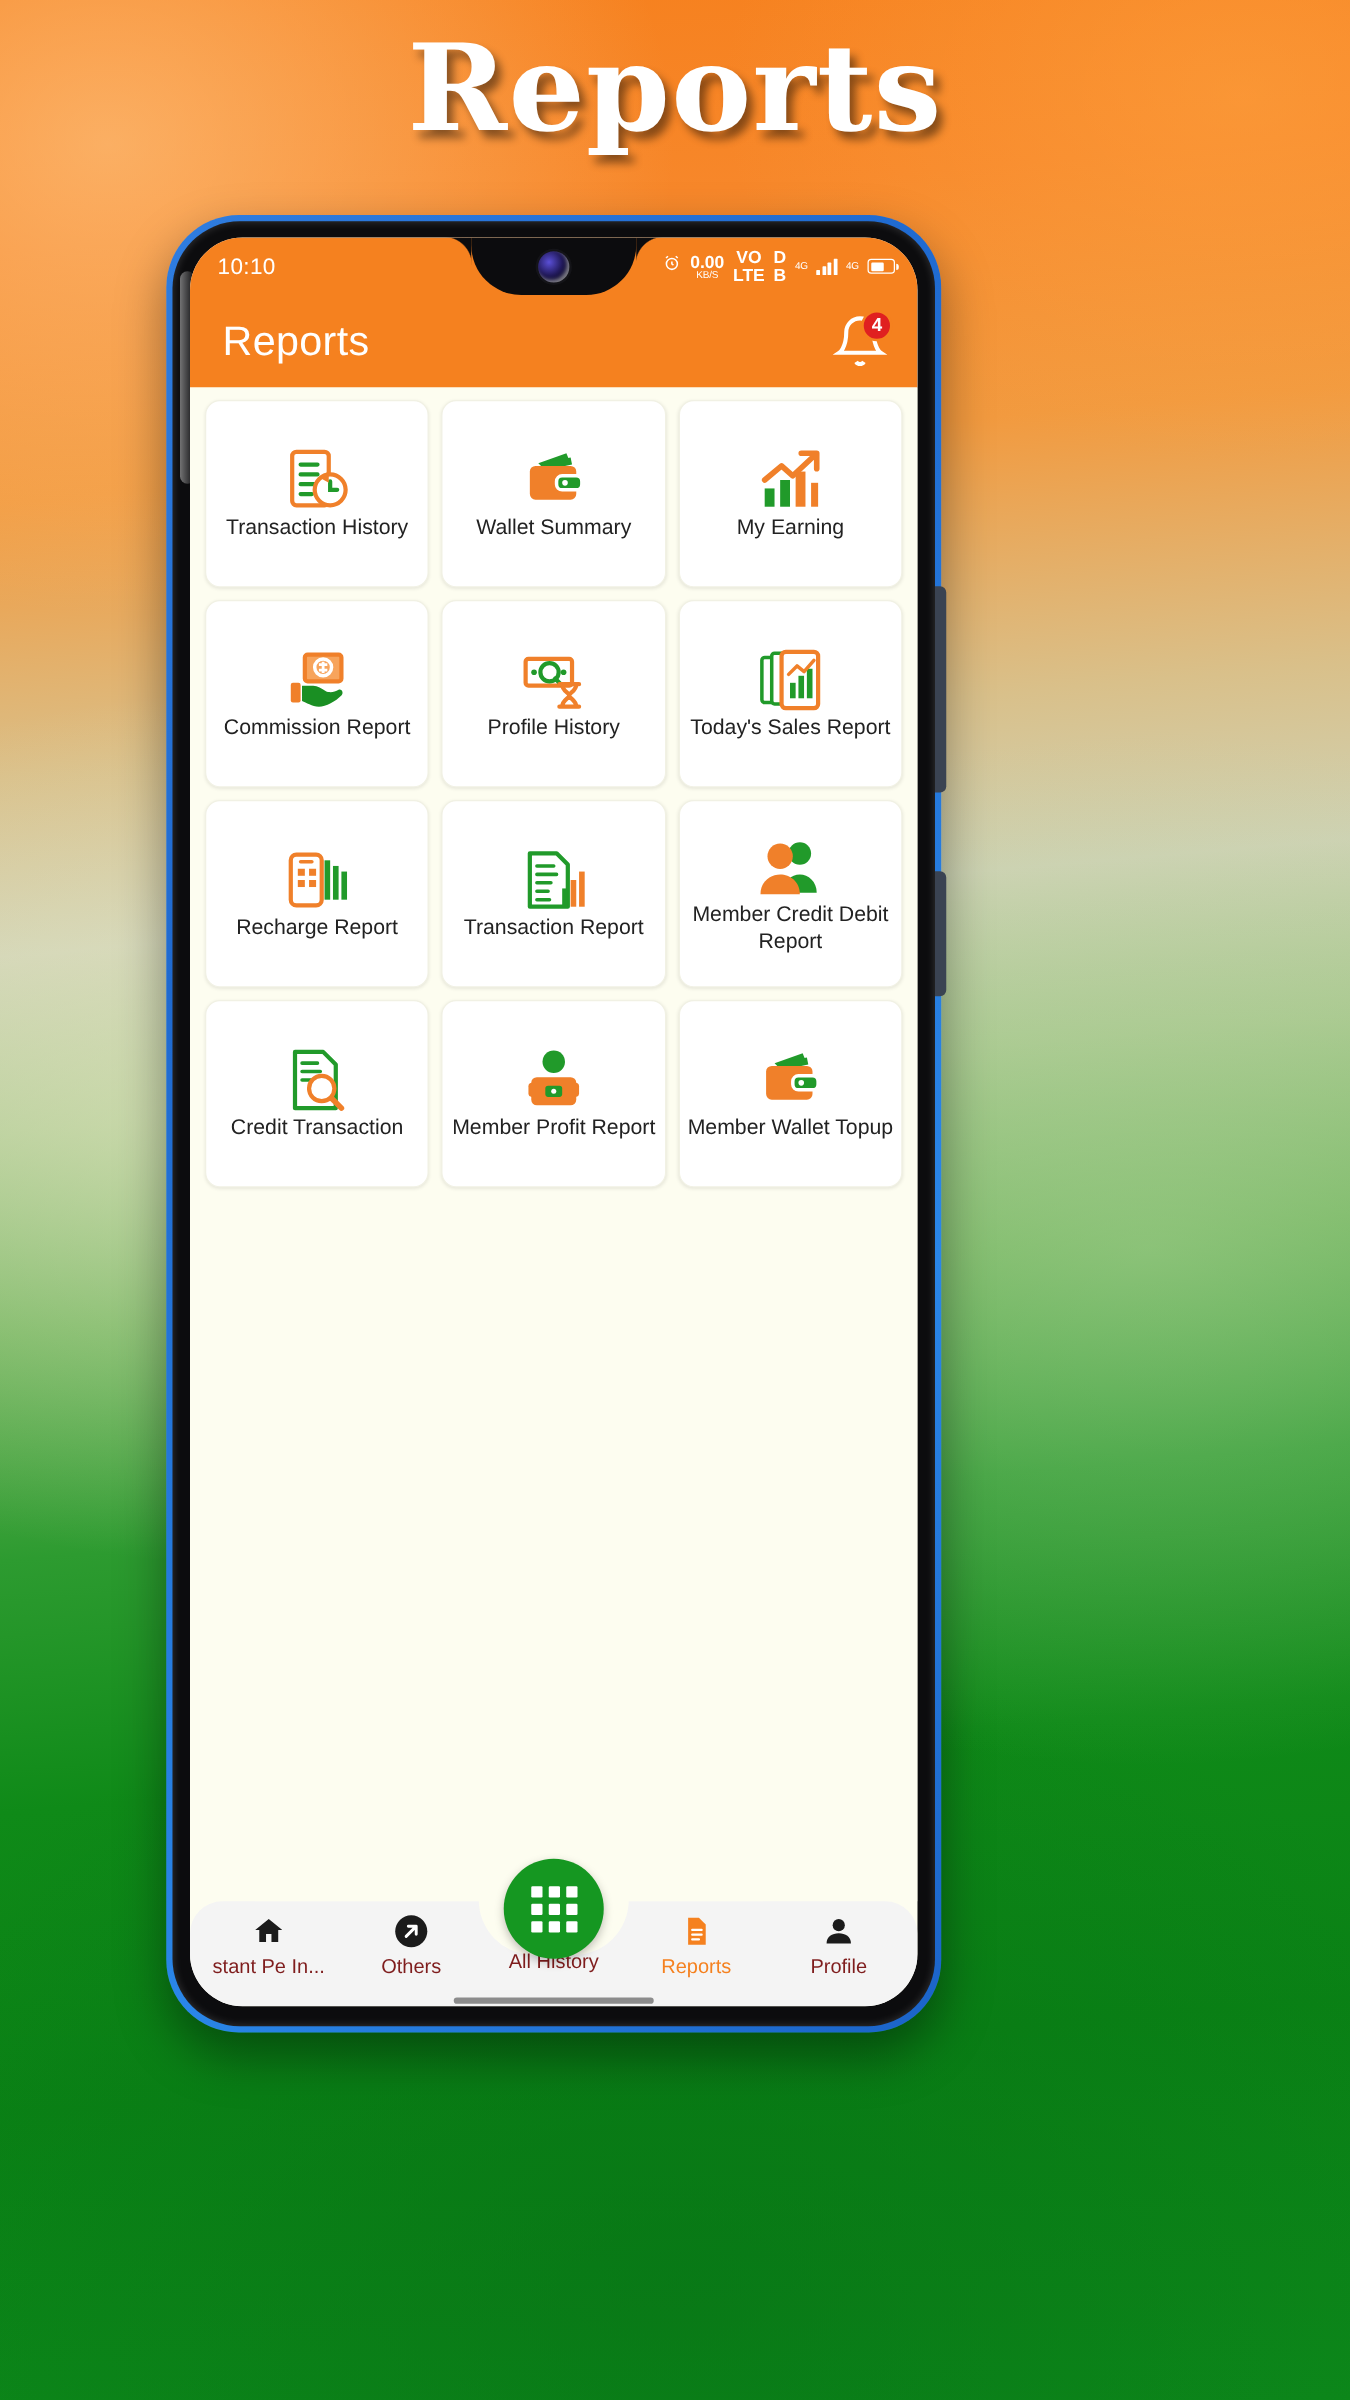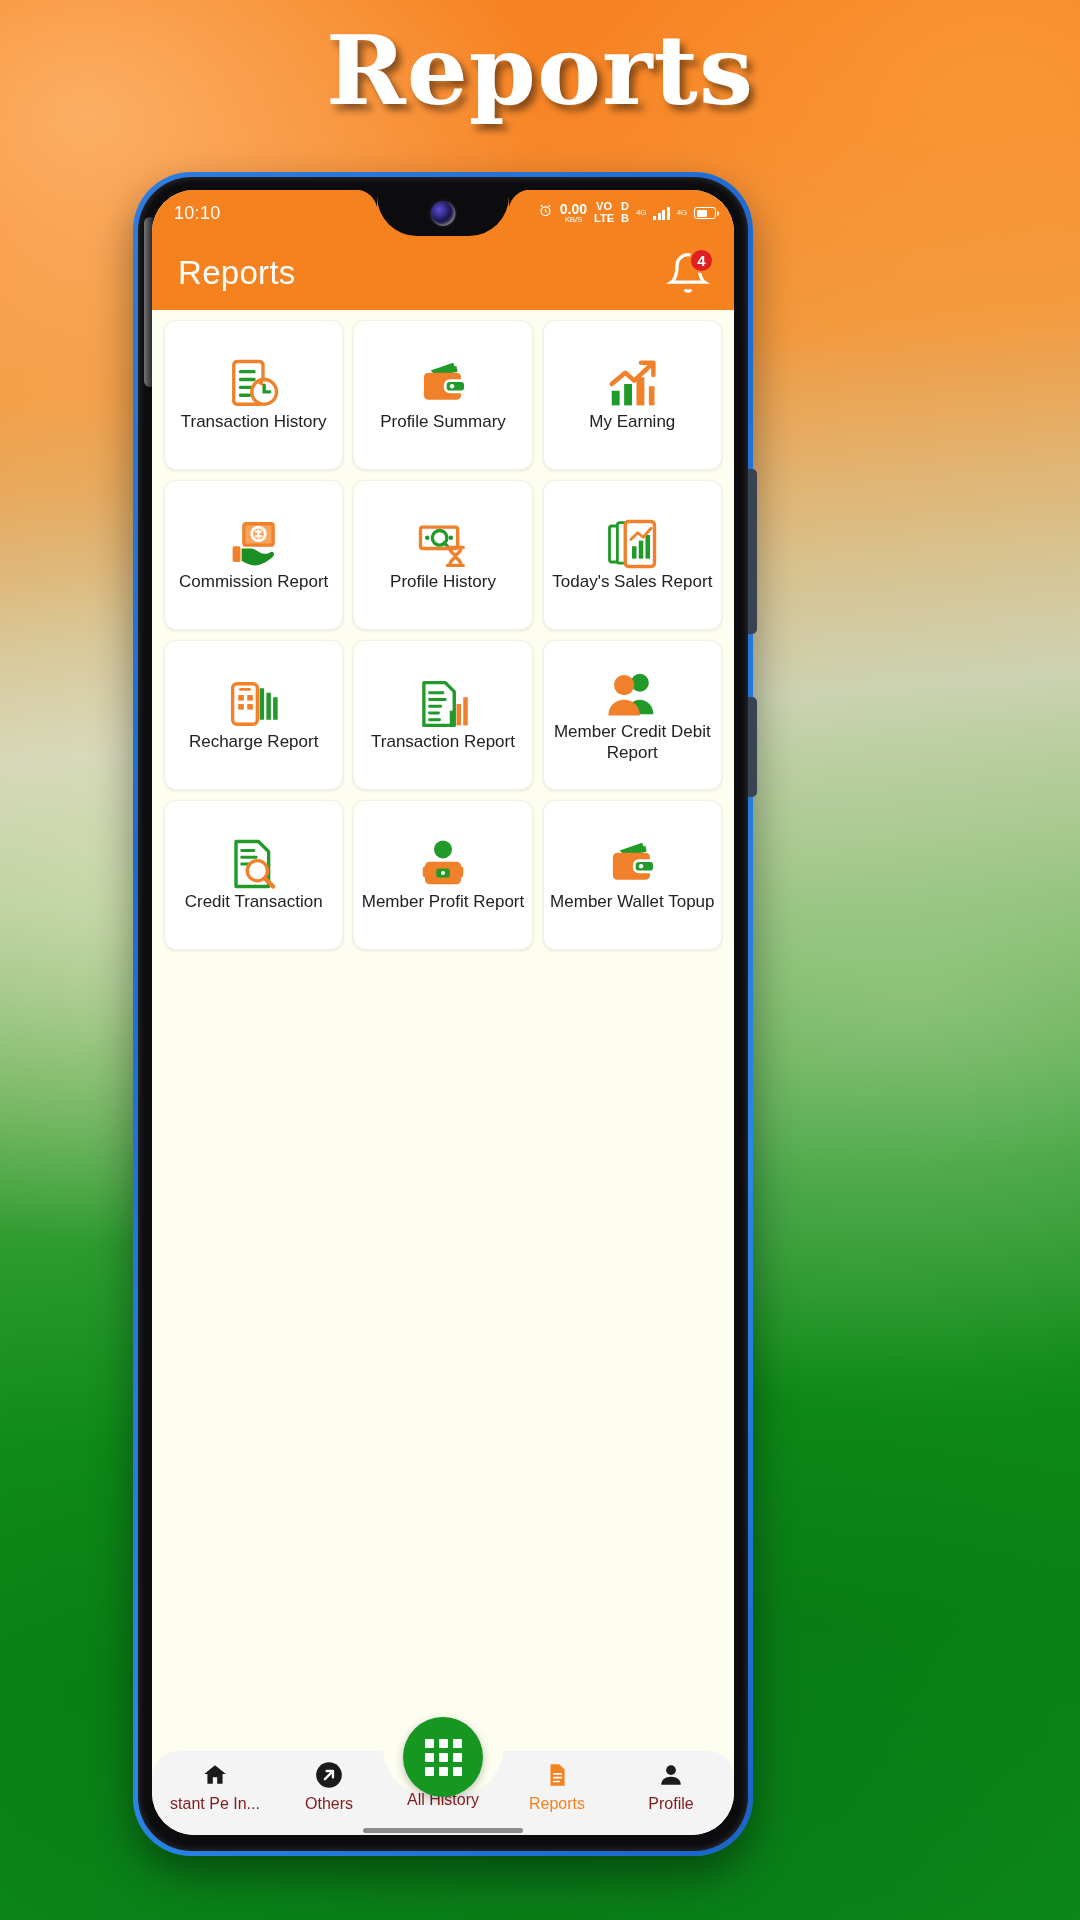--- a/index.html
+++ b/index.html
@@ -58,21 +58,21 @@
     color: #ffffff;
     letter-spacing: 1px;
     text-shadow: 5px 6px 7px rgba(0,0,0,.45);
     z-index: 5;
   }
 
   
   #phone {
     position: absolute;
     left: 133px; top: 172px;
-    width: 620px; height: 1684px;
+    width: 620px; height: 1454px;
     border-radius: 58px;
     background: linear-gradient(135deg, #2f7de0 0%, #1f6ad0 30%, #2a86e8 70%, #1b63c8 100%);
     padding: 5px;
     box-shadow: 0 18px 40px rgba(0,0,0,.4);
     z-index: 6;
   }
   #phone-body {
     width: 100%; height: 100%;
     border-radius: 54px;
     background: #0c0c0e;
@@ -146,21 +146,21 @@
     font-size: 17px;
     flex: 0 0 auto;
     position: relative; z-index: 15;
   }
   #status-time { font-size: 18px; letter-spacing: .3px; }
   #status-right { display:flex; align-items:center; gap:7px; }
   .stk { display:flex; flex-direction:column; align-items:center; line-height:1; }
   .stk .big { font-size: 14px; font-weight:bold; }
   .stk .sml { font-size: 8px; font-weight:normal; letter-spacing:-.2px; }
   .twoline { display:flex; flex-direction:column; line-height:1.05; align-items:center; }
-  .twoline span { font-size: 11px; font-weight: bold; }
+  .twoline span { font-size: 14px; font-weight: bold; }
   .bars { display:flex; align-items:flex-end; gap:1.5px; height:13px; }
   .bars i { width:3px; background:#fff; display:block; border-radius:.5px;}
   .bars i:nth-child(1){height:4px}.bars i:nth-child(2){height:7px}
   .bars i:nth-child(3){height:10px}.bars i:nth-child(4){height:13px}
   .batt { width:22px;height:12px;border:1.5px solid #fff;border-radius:3px;position:relative;display:flex;align-items:center;padding:1.5px;}
   .batt::after{content:"";position:absolute;right:-4px;top:3px;width:2.5px;height:5px;background:#fff;border-radius:0 2px 2px 0;}
   .batt i{display:block;height:100%;width:62%;background:#fff;border-radius:1px;}
 
   
   #appbar {
@@ -335,21 +335,21 @@
           <div class="tile">
             <div class="tile-icon">
               <svg viewBox="0 0 48 48" fill="none">
                 <path d="M13 12 33 5l2 5-18 6z" fill="#219a2a"></path>
                 <path d="M20 11 36 8l1 5-14 3z" fill="#219a2a"></path>
                 <rect x="7" y="14" width="33" height="24" rx="4" fill="#f0802a"></rect>
                 <rect x="26" y="21" width="18" height="10" rx="4" fill="#219a2a" stroke="#fff" stroke-width="2.5"></rect>
                 <circle cx="32" cy="26" r="2" fill="#fff"></circle>
               </svg>
             </div>
-            <div class="tile-label">Profile Summary</div>
+            <div class="tile-label">Wallet Summary</div>
           </div>
 
           <div class="tile">
             <div class="tile-icon">
               <svg viewBox="0 0 48 48" fill="none">
                 <rect x="6" y="30" width="7" height="13" fill="#219a2a"></rect>
                 <rect x="17" y="24" width="7" height="19" fill="#219a2a"></rect>
                 <rect x="28" y="18" width="7" height="25" fill="#f0802a"></rect>
                 <rect x="39" y="26" width="5" height="17" fill="#f0802a"></rect>
                 <path d="M6 24 18 14l8 7L42 6" stroke="#f0802a" stroke-width="4" stroke-linecap="round" stroke-linejoin="round"></path>

